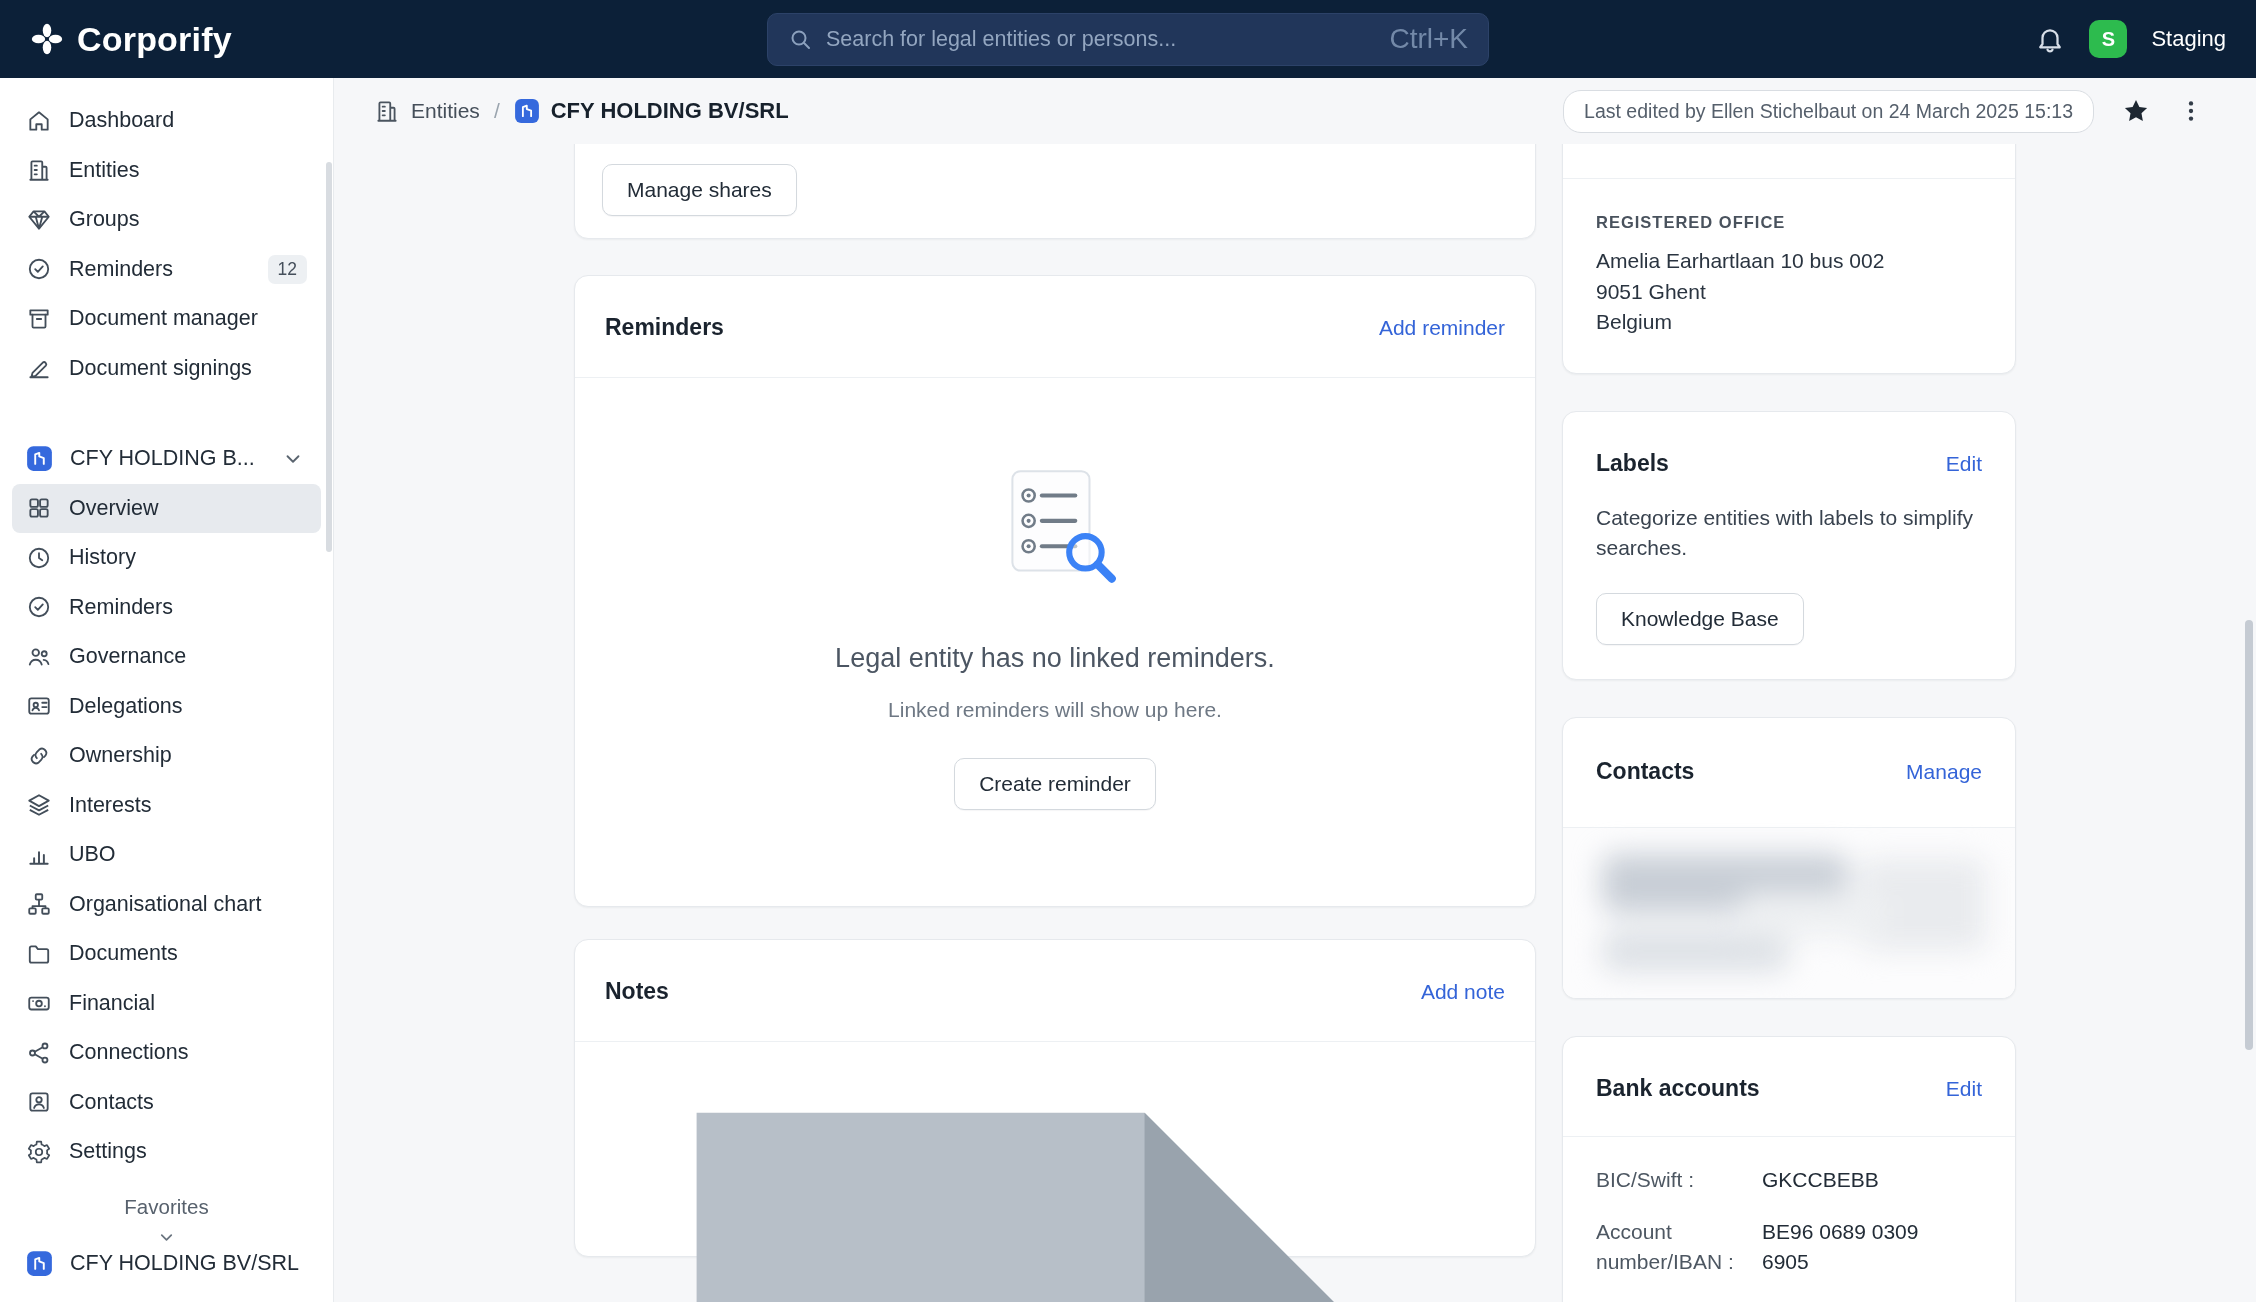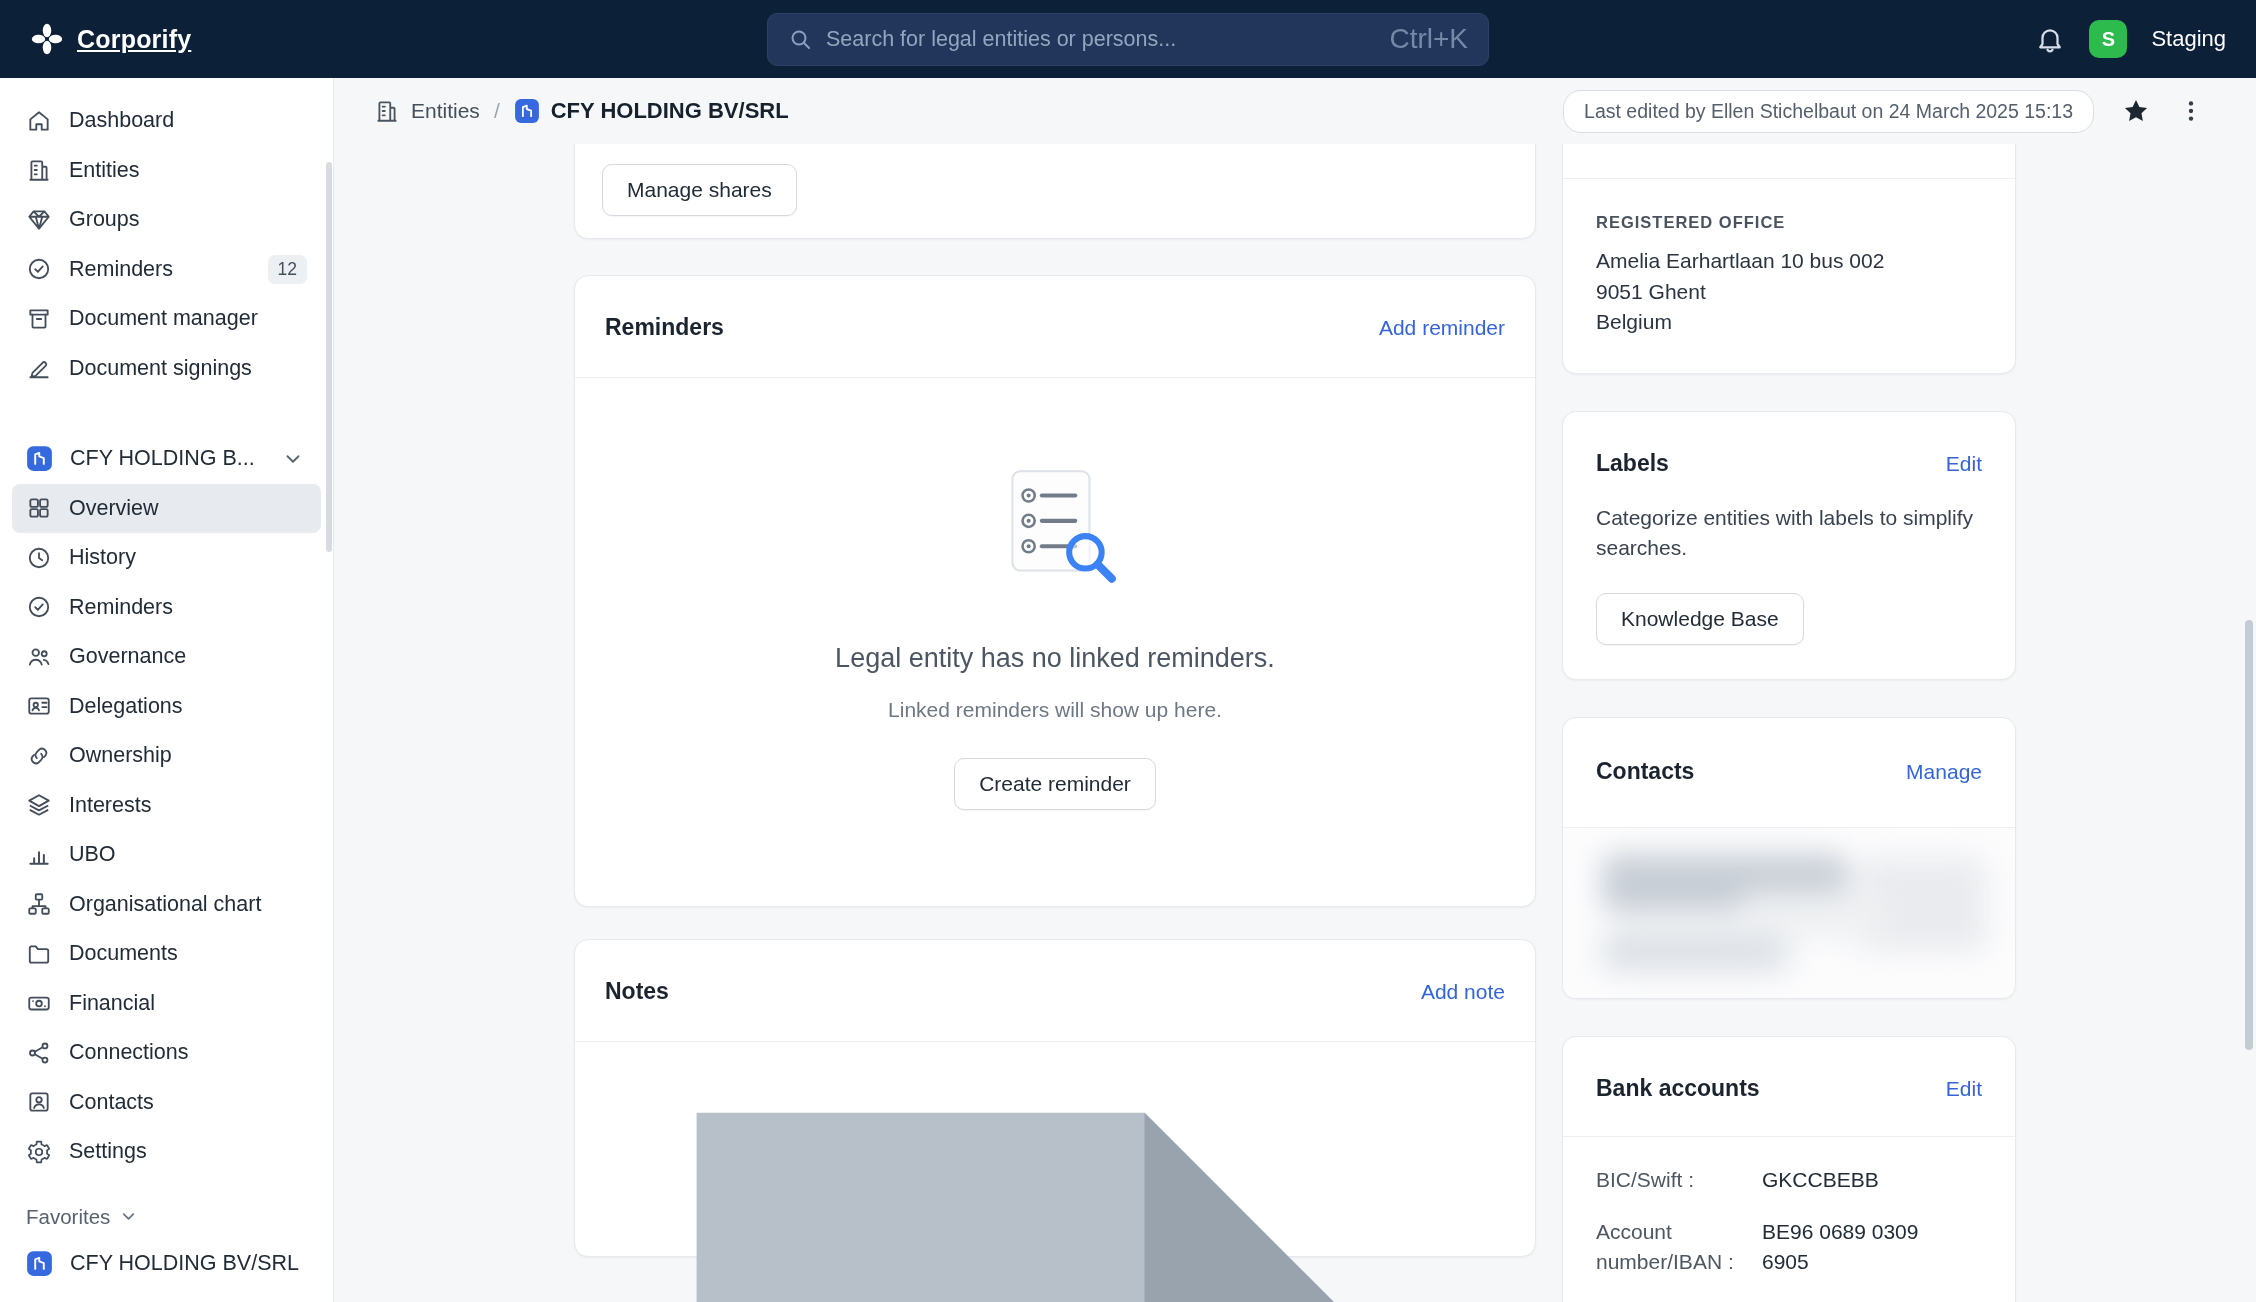--- a/index.html
+++ b/index.html
@@ -12,21 +12,21 @@
   }
   svg { display: block; }
 
   
   .topbar {
     height: 78px; background: #0c2038; display: flex; align-items: center;
     padding: 0 30px; position: relative; color: #fff;
   }
   .brand { display: flex; align-items: center; gap: 13px; }
   .brand-icon { width: 34px; height: 34px; }
-  .brand-name { font-size: 25px; font-weight: 600; letter-spacing: .2px; text-decoration: underline; }
+  .brand-name { font-size: 34px; font-weight: 600; letter-spacing: .2px; }
   .searchbar {
     position: absolute; left: 50%; transform: translateX(-50%);
     width: 722px; height: 53px; background: #21365a; border: 1px solid #2c4268;
     border-radius: 10px; display: flex; align-items: center; padding: 0 20px; gap: 14px;
   }
   .search-icon { width: 24px; height: 24px; color: #8ba0bd; }
   .search-placeholder { color: #93a6c0; font-size: 21.5px; }
   .search-kbd { margin-left: auto; color: #7389a8; font-size: 28px; }
   .top-right { margin-left: auto; display: flex; align-items: center; gap: 24px; }
   .bell-icon { width: 30px; height: 30px; color: #d7dee8; }
@@ -57,21 +57,21 @@
   .nav-badge {
     margin-left: auto; background: #edf0f3; border-radius: 7px;
     font-size: 17.5px; color: #454f5b; padding: 4px 10px;
   }
   .section-gap { height: 41px; }
   .entity-square { width: 27px; height: 27px; flex: none; }
   .chev { width: 22px; height: 22px; color: #5a646f; margin-left: 10px; }
   .spacer { flex: 1; }
   .fav-head {
     height: 44px; display: flex; align-items: center; gap: 9px;
-    padding: 0 26px; color: #57616d; font-size: 20.5px; cursor: pointer;
+    padding: 0 26px; color: #57616d; font-size: 20.5px; cursor: pointer; flex-direction: column;
   }
   .fav-chev { width: 19px; height: 19px; color: #6a747f; }
   .sidebar-thumb {
     position: absolute; right: 1px; top: 84px; width: 6px; height: 390px;
     background: #d8dce1; border-radius: 3px;
   }
 
   
   .main { flex: 1; display: flex; flex-direction: column; min-width: 0; }
   .page-header { height: 66px; display: flex; align-items: center; padding: 0 52px 0 40px; }

